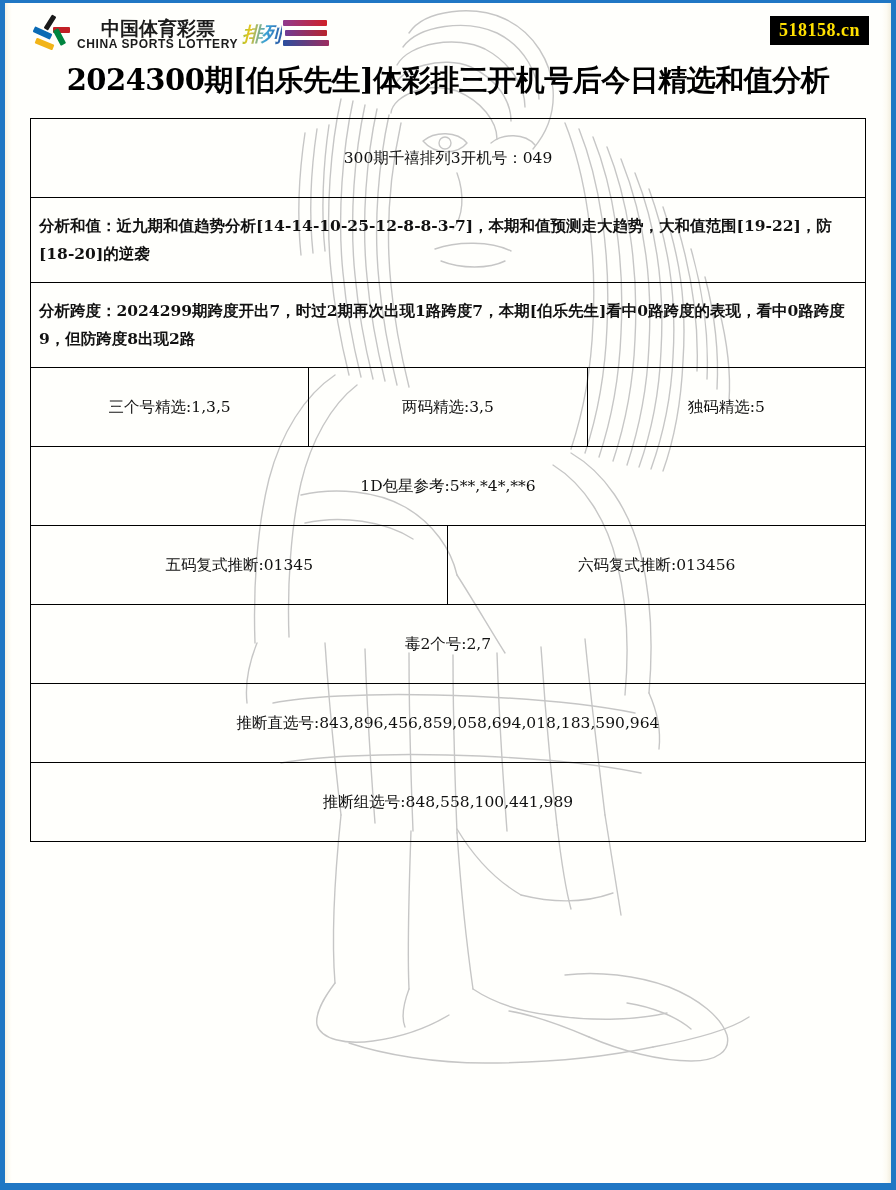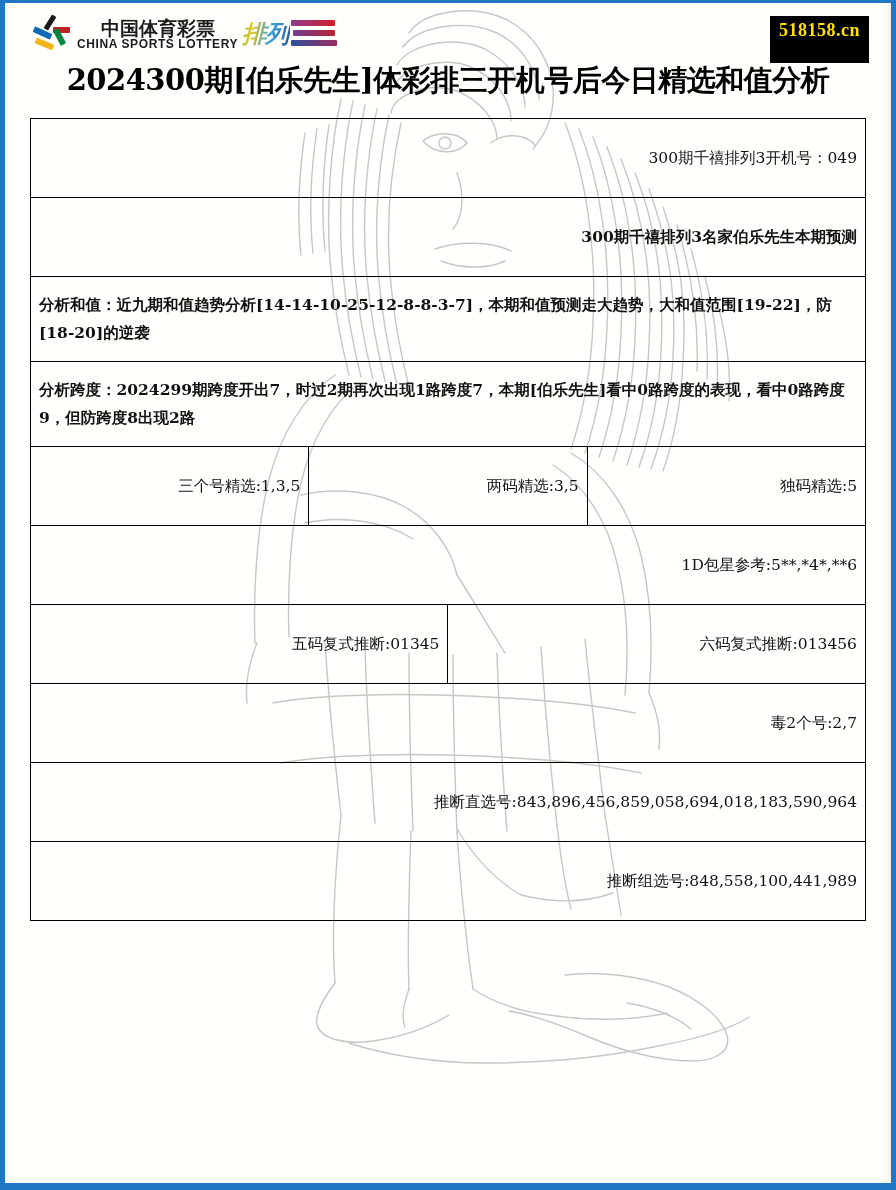--- a/index.html
+++ b/index.html
@@ -115,21 +115,21 @@
     font-family: "Liberation Sans", sans-serif;
     font-size: 12px;
     font-weight: 700;
     color: #1b1b1b;
     letter-spacing: 0.6px;
     line-height: 11px;
     white-space: nowrap;
   }
   .logo-game {
     font-family: "DejaVu Sans", "Liberation Sans", sans-serif;
-    font-size: 24px;
+    font-size: 20px;
     font-weight: 700;
     font-style: italic;
     line-height: 34px;
     white-space: nowrap;
     background: linear-gradient(100deg, #7ac143 0%, #e8c51d 22%, #3aa3d8 58%, #2b4f9e 100%);
     -webkit-background-clip: text;
     background-clip: text;
     color: transparent;
     -webkit-text-fill-color: transparent;
     letter-spacing: -1px;
@@ -155,21 +155,21 @@
   .site-badge {
     position: absolute;
     right: 22px;
     top: 13px;
     background: #000000;
     color: #ffe000;
     font-family: "Liberation Serif", serif;
     font-weight: 700;
     font-size: 18px;
     line-height: 26px;
-    padding: 1px 9px 20px 9px;
+    padding: 1px 9px 2px 9px;
     letter-spacing: 0.5px;
     white-space: nowrap;
     text-align: center;
   }
 
   .page-title {
     text-align: center;
     font-family: "DejaVu Serif", "Liberation Serif", serif;
     font-size: 29px;
     font-weight: 700;
@@ -191,21 +191,21 @@
   table.main td {
     border: 1px solid #000000;
     padding: 14px 8px;
     font-family: "DejaVu Serif", "Liberation Serif", serif;
     font-size: 15.5px;
     line-height: 28px;
     color: #111111;
     background: transparent;
     vertical-align: middle;
   }
-  td.center { text-align: right; }
+  td.center { text-align: center; }
   td.left   { text-align: left; padding-left: 11px; padding-right: 11px; }
   td.bold   { font-weight: 700; }
   td.tall   { height: 50px; }
 </style>
 </head>
 <body>
 
 <div id="page">
 
   <div id="watermark">
@@ -322,23 +322,20 @@
     </div>
 
     <h1 class="page-title">2024300期[伯乐先生]体彩排三开机号后今日精选和值分析</h1>
 
     <table class="main">
       <tbody>
         <tr>
           <td colspan="6" class="center tall">300期千禧排列3开机号：049</td>
         </tr>
         <tr>
-          <td colspan="6" class="center bold tall">300期千禧排列3名家伯乐先生本期预测</td>
-        </tr>
-        <tr>
           <td colspan="6" class="left bold">分析和值：近九期和值趋势分析[14-14-10-25-12-8-8-3-7]，本期和值预测走大趋势，大和值范围[19-22]，防[18-20]的逆袭</td>
         </tr>
         <tr>
           <td colspan="6" class="left bold">分析跨度：2024299期跨度开出7，时过2期再次出现1路跨度7，本期[伯乐先生]看中0路跨度的表现，看中0路跨度9，但防跨度8出现2路</td>
         </tr>
         <tr>
           <td colspan="2" class="center tall">三个号精选:1,3,5</td>
           <td colspan="2" class="center tall">两码精选:3,5</td>
           <td colspan="2" class="center tall">独码精选:5</td>
         </tr>

